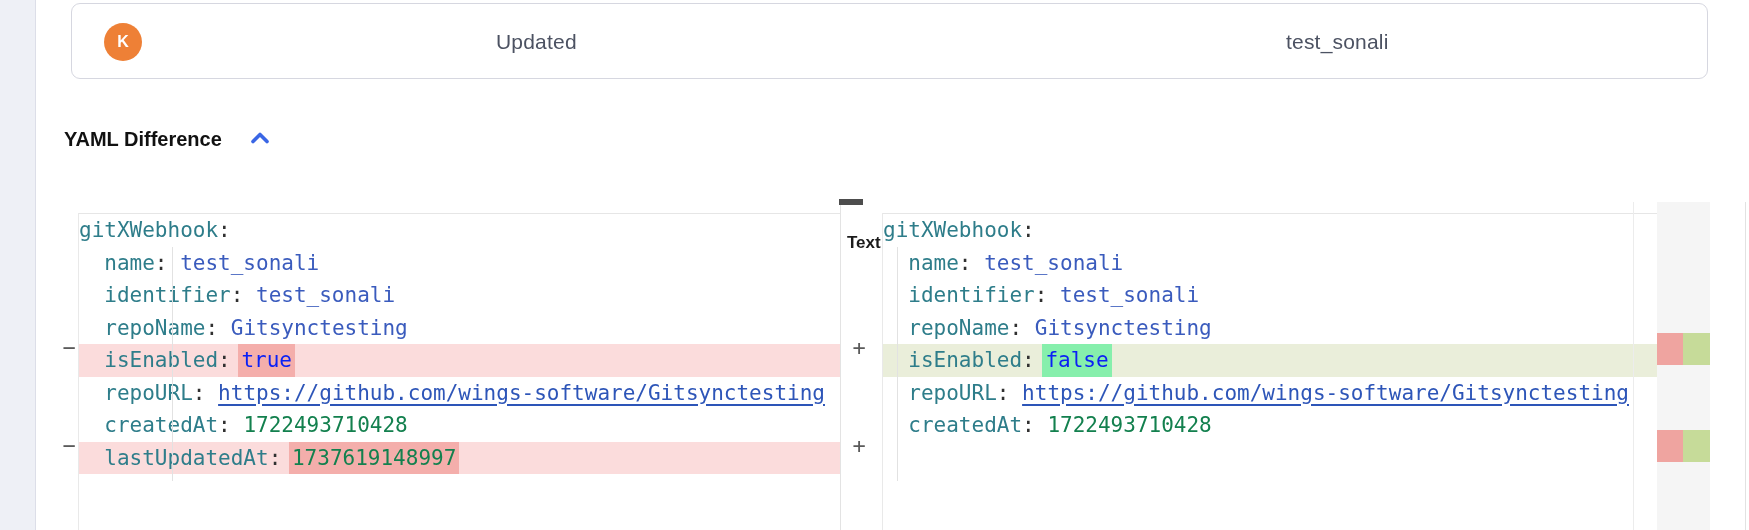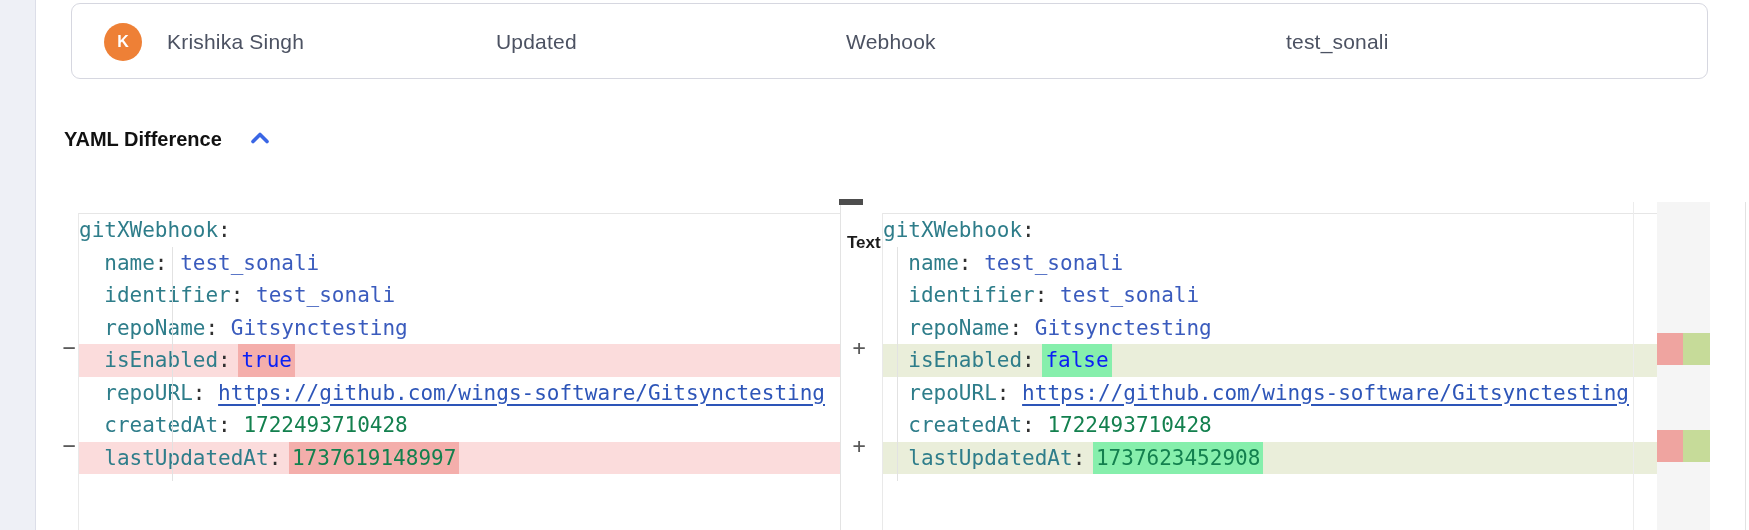--- a/index.html
+++ b/index.html
@@ -79,23 +79,21 @@
 </style>
 </head>
 <body>
 
 <div class="page-strip"></div>
 
 <div class="audit-card">
   <div class="avatar">
     <span>K</span>
   </div>
-  <div class="audit-cell cell-name">Krishika Singh</div>
   <div class="audit-cell cell-action">Updated</div>
-  <div class="audit-cell cell-type">Webhook</div>
   <div class="audit-cell cell-resource">test_sonali</div>
 </div>
 
 <div class="section-head">
   <span class="section-title">YAML Difference</span>
   <button class="collapse-btn">
     <span>
       <svg width="20" height="14" viewBox="0 0 20 14">
           <polyline points="3,10.5 10,3.5 17,10.5" fill="none" stroke="#3a66e5" stroke-width="3.6" stroke-linecap="round" stroke-linejoin="round"></polyline>
         </svg>
@@ -127,21 +125,20 @@
   <div class="marker plus row8">+</div>
 
   <div class="pane pane-right">
     <div class="line"><span class="k">gitXWebhook</span><span class="p">:</span></div>
     <div class="line"><span class="k">  name</span><span class="p">: </span><span class="v-str">test_sonali</span></div>
     <div class="line"><span class="k">  identifier</span><span class="p">: </span><span class="v-str">test_sonali</span></div>
     <div class="line"><span class="k">  repoName</span><span class="p">: </span><span class="v-str">Gitsynctesting</span></div>
     <div class="line added"><span class="k">  isEnabled</span><span class="p">: </span><span class="v-bool chunk chunk-add">false</span></div>
     <div class="line"><span class="k">  repoURL</span><span class="p">: </span><span class="v-url">https://github.com/wings-software/Gitsynctesting</span></div>
     <div class="line"><span class="k">  createdAt</span><span class="p">: </span><span class="v-num">1722493710428</span></div>
-    <div class="line added"><span class="k">  lastUpdatedAt</span><span class="p">: </span><span class="v-num chunk chunk-add">1737623452908</span></div>
     <div class="indent-guide guide-right"></div>
   </div>
 
   <div class="ruler-line-a"></div>
   <div class="ruler">
     <div class="ruler-mark mark-del mk-row5"></div>
     <div class="ruler-mark mark-add mk-row5"></div>
     <div class="ruler-mark mark-del mk-row8"></div>
     <div class="ruler-mark mark-add mk-row8"></div>
   </div>

